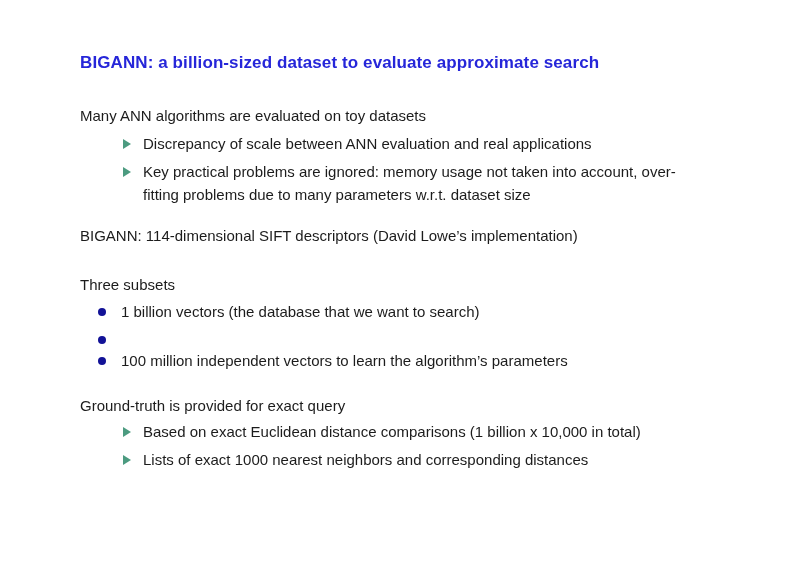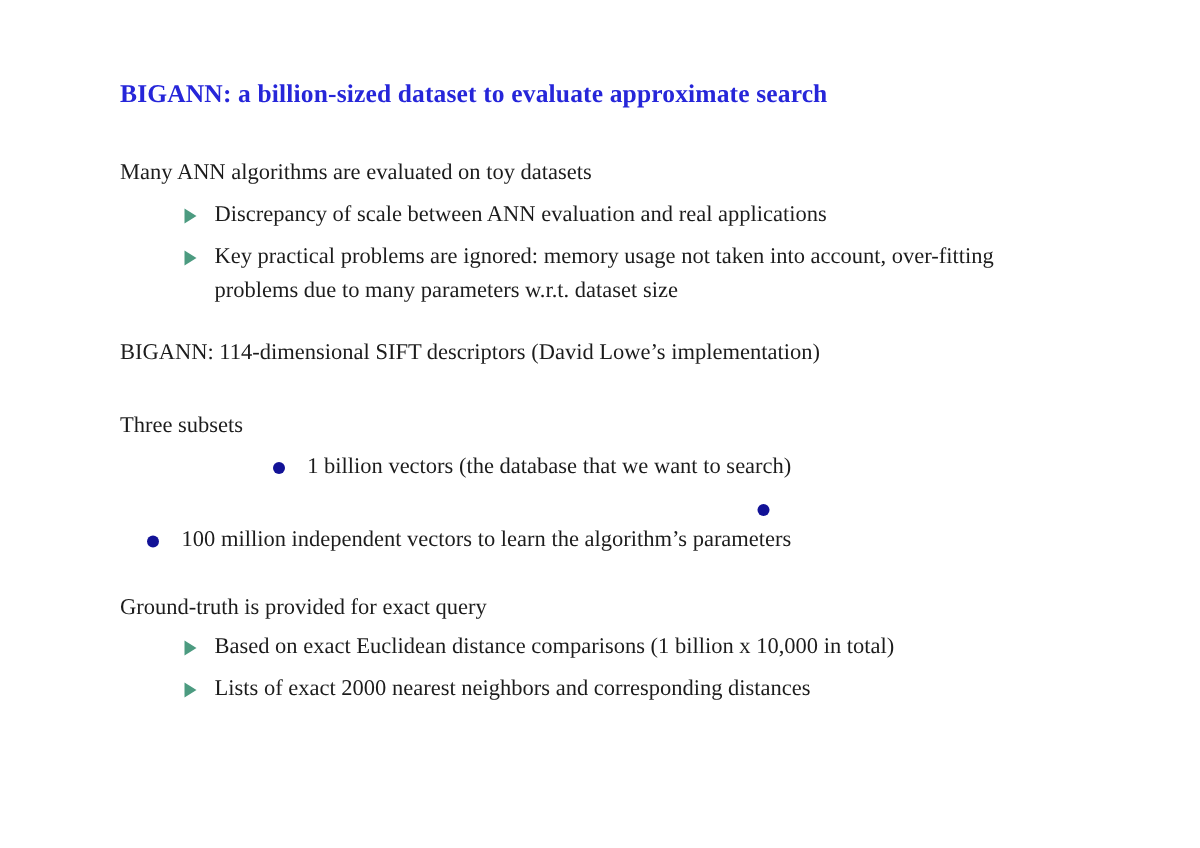--- a/index.html
+++ b/index.html
@@ -6,21 +6,21 @@
     margin: 0;
     padding: 0;
     background: #ffffff;
   }
   .slide {
     position: relative;
     width: 705px;
     height: 565px;
     background: #ffffff;
     overflow: hidden;
-    font-family: Liberation Serif, serif;
+    font-family: Liberation Sans, sans-serif;
     color: #1c1c1c;
   }
   .slide-title {
     position: absolute;
     left: 80px;
     top: 53px;
     margin: 0;
     font-size: 17px;
     font-weight: bold;
     letter-spacing: 0.1px;
@@ -53,21 +53,21 @@
     margin: 0 0 5px 16px;
   }
   ul.bullet-list li .li-text {
     font-size: 15px;
     line-height: 23px;
     max-width: 600px;
   }
 
   .list-block1 { left: 107px; top: 132px; }
   .list-block3 { left: 82px;  top: 300px; }
-  .list-block3 li { margin-bottom: 0; justify-content: flex-end; }
+  .list-block3 li { margin-bottom: 0; }
   .list-block4 { left: 107px; top: 420px; text-align: right; }
   .list-block4 li { margin-bottom: 2px; }
 
   .tri-bullet {
     flex: 0 0 auto;
     width: 0;
     height: 0;
     border-left: 8px solid #4c9b80;
     border-top: 5px solid transparent;
     border-bottom: 5px solid transparent;
@@ -124,17 +124,17 @@
 
   <p class="heading h-block4">Ground-truth is provided for exact query</p>
 
   <ul class="bullet-list list-block4">
     <li>
       <span class="tri-bullet"></span>
       <span class="li-text">Based on exact Euclidean distance comparisons (1 billion x 10,000 in total)</span>
     </li>
     <li>
       <span class="tri-bullet"></span>
-      <span class="li-text">Lists of exact 2000 nearest neighbors and corresponding distances</span>
+      <span class="li-text">Lists of exact 1000 nearest neighbors and corresponding distances</span>
     </li>
   </ul>
 
 </div>
 
 </body></html>

